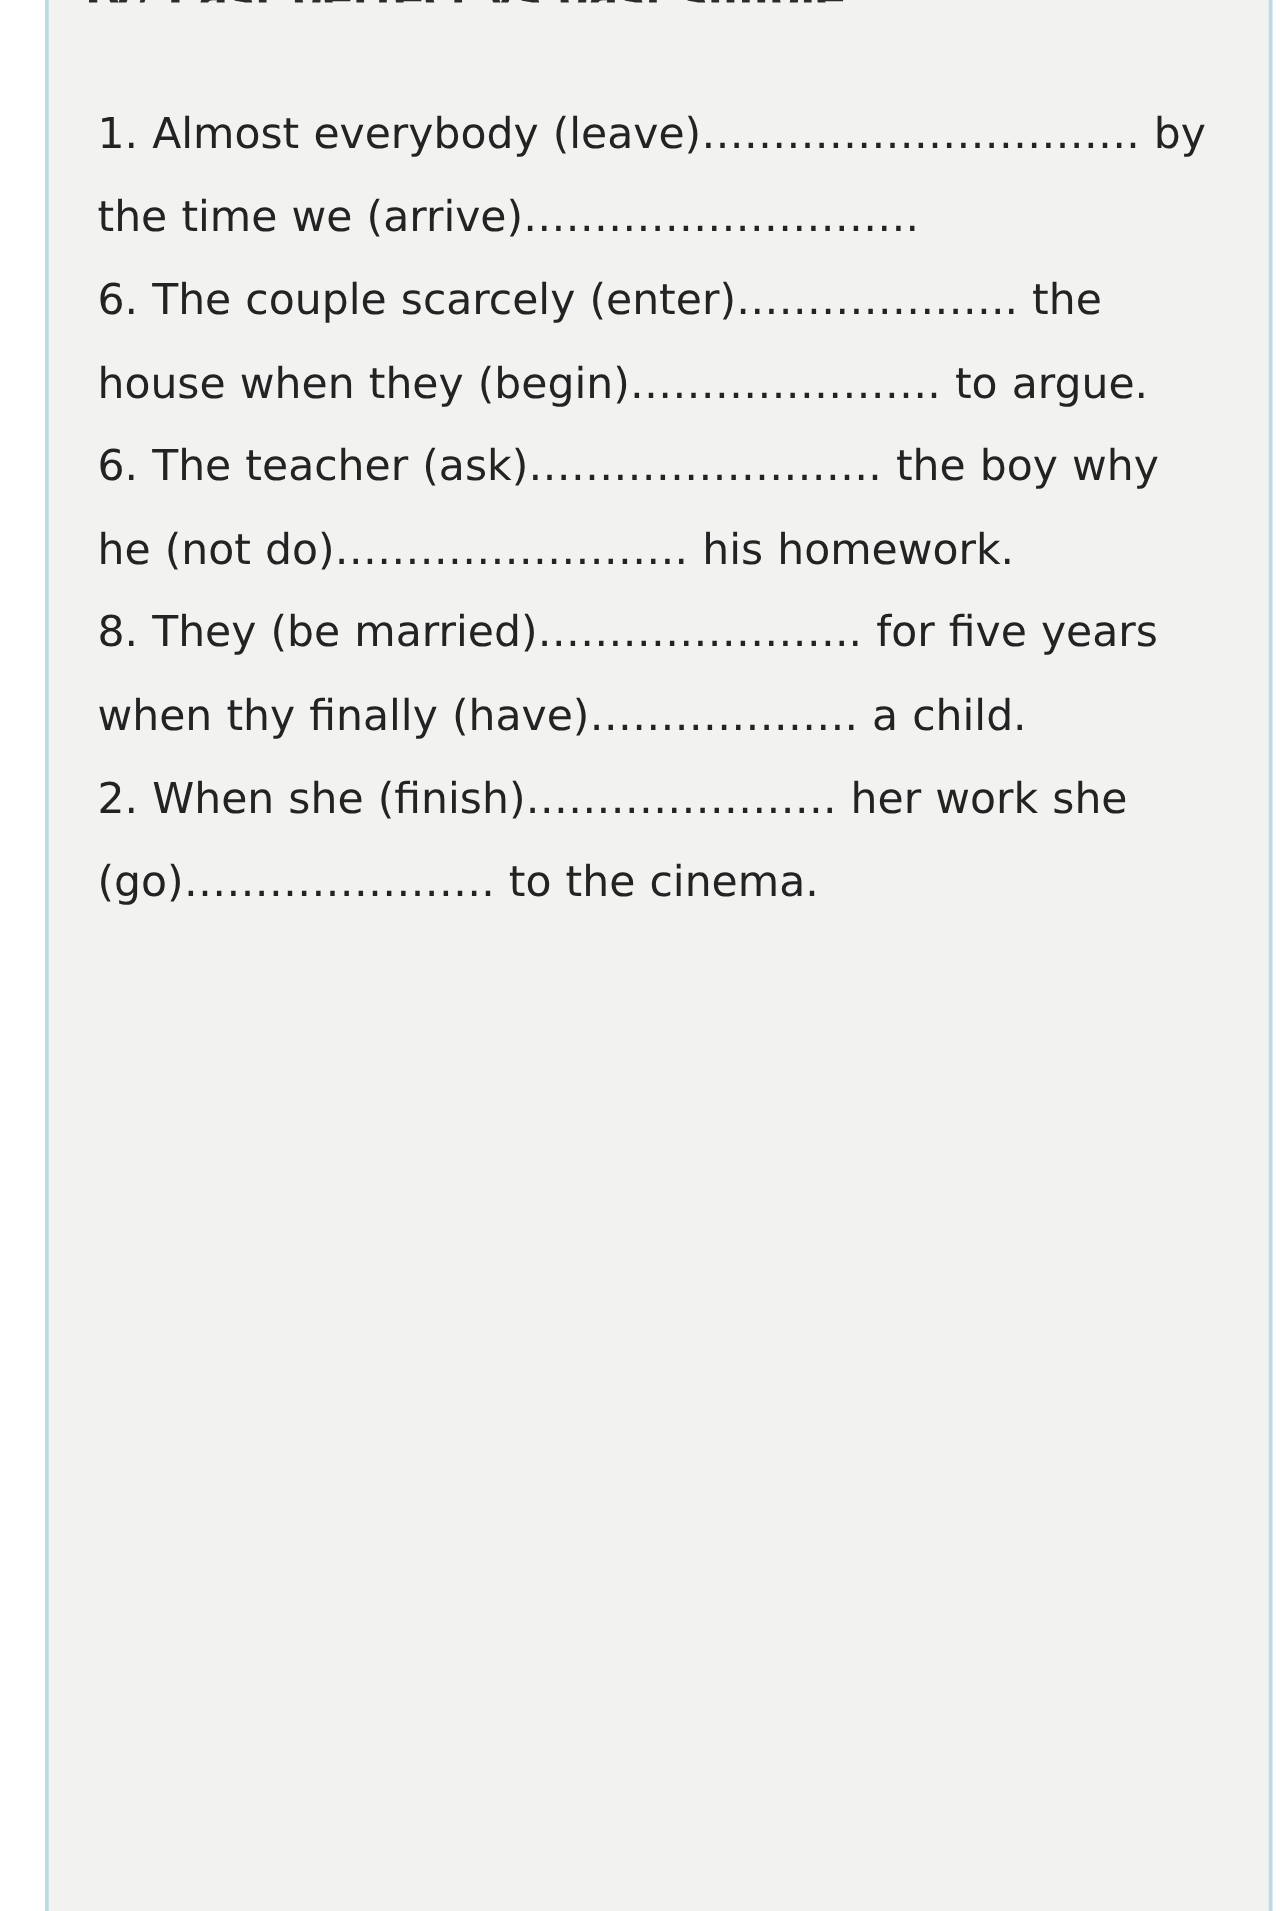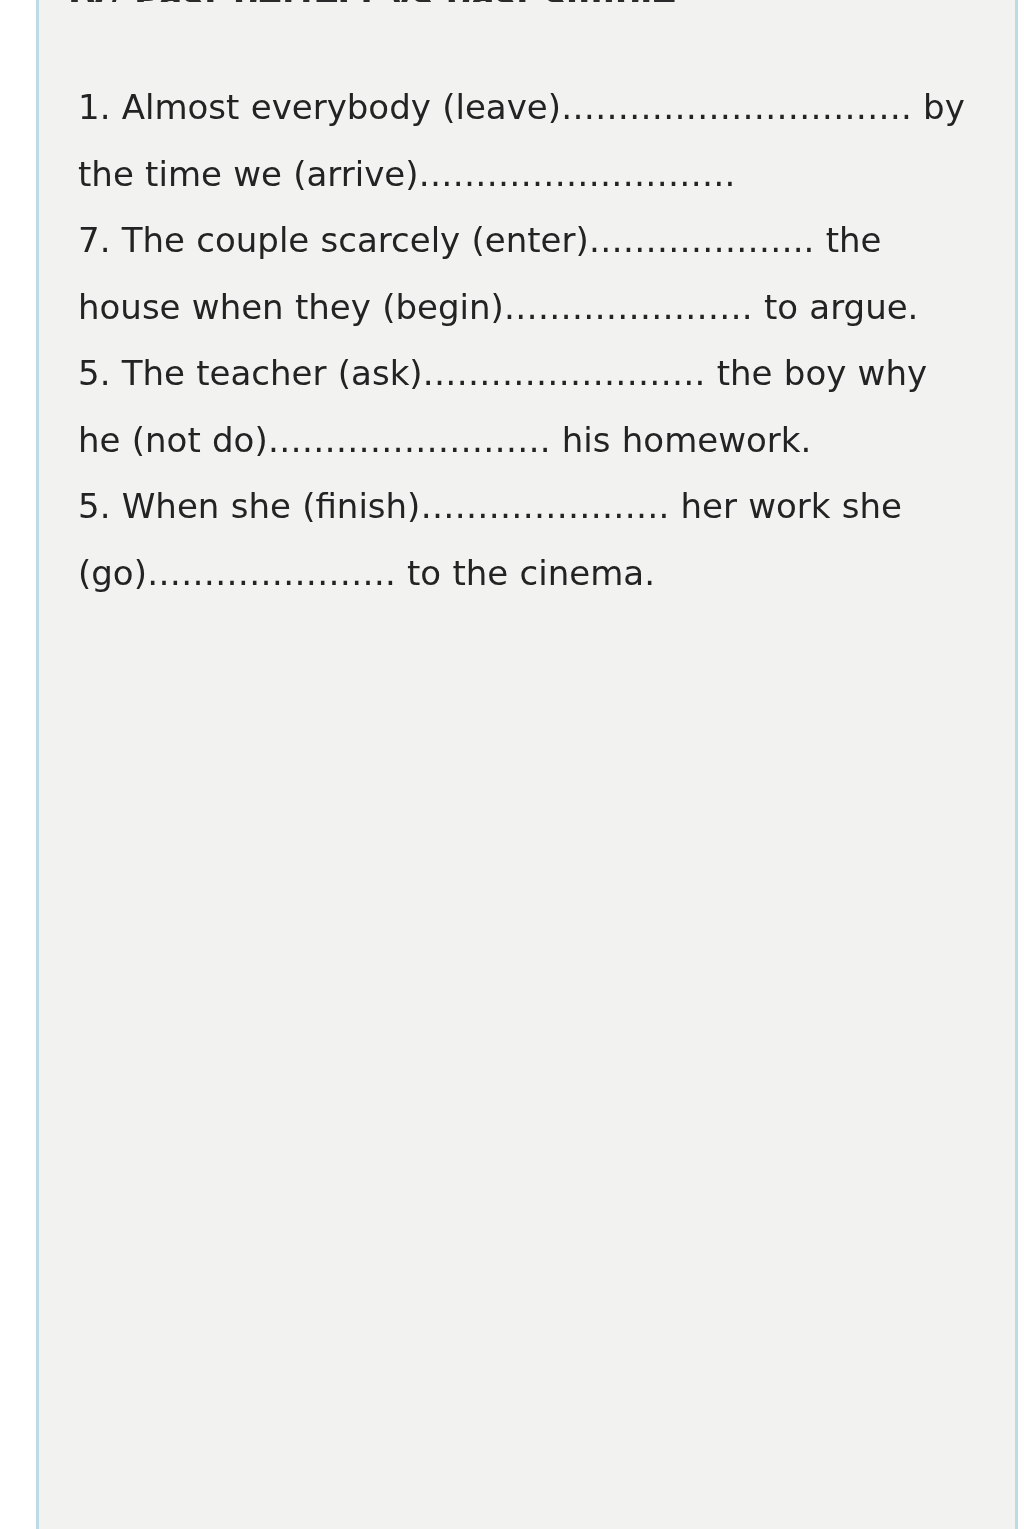--- a/index.html
+++ b/index.html
@@ -96,19 +96,20 @@
   <div class="outer-white-right"></div>
   <div class="edge-rule left"></div>
   <div class="edge-rule right"></div>
 
   <div class="content">
 
     <h1 class="heading">IV/ Past perfect vs past simple</h1>
 
     <ol class="exercise-list">
       <li class="exercise-item">1. Almost everybody (leave)…………………………. by the time we (arrive)……………………….</li>
-      <li class="exercise-item">7. The couple scarcely (enter)……………….. the house when they (begin)…………………. to argue.</li>
-      <li class="exercise-item">5. The teacher (ask)……………………. the boy why he (not do)……………………. his homework.</li>
-      <li class="exercise-item">5. When she (finish)…………………. her work she (go)…………………. to the cinema.</li>
+      <li class="exercise-item">6. The couple scarcely (enter)……………….. the house when they (begin)…………………. to argue.</li>
+      <li class="exercise-item">6. The teacher (ask)……………………. the boy why he (not do)……………………. his homework.</li>
+      <li class="exercise-item">8. They (be married)………………….. for five years when thy finally (have)………………. a child.</li>
+      <li class="exercise-item">2. When she (finish)…………………. her work she (go)…………………. to the cinema.</li>
     </ol>
 
   </div>
 </div>
 
 </body></html>

